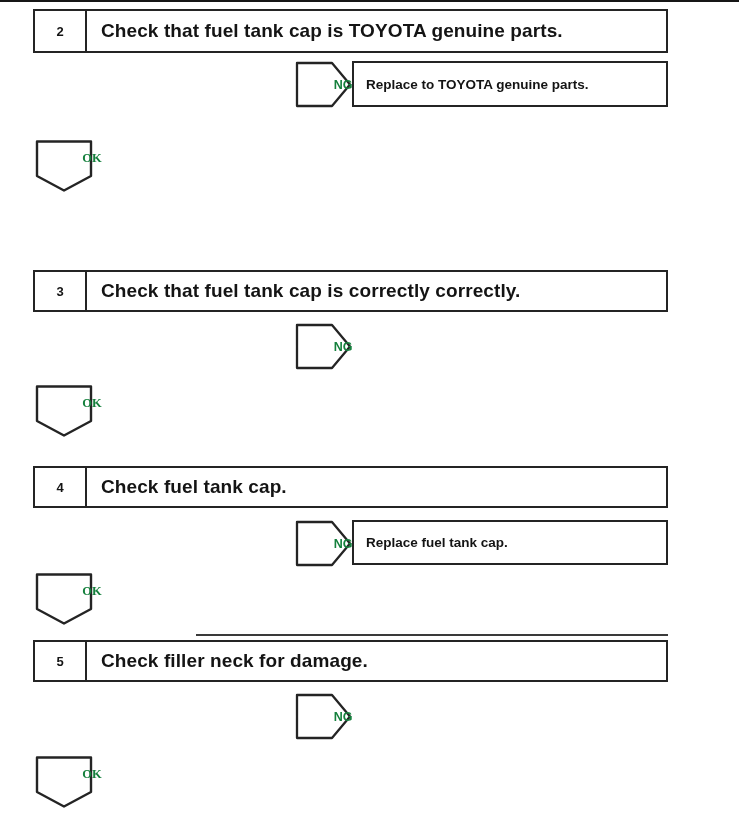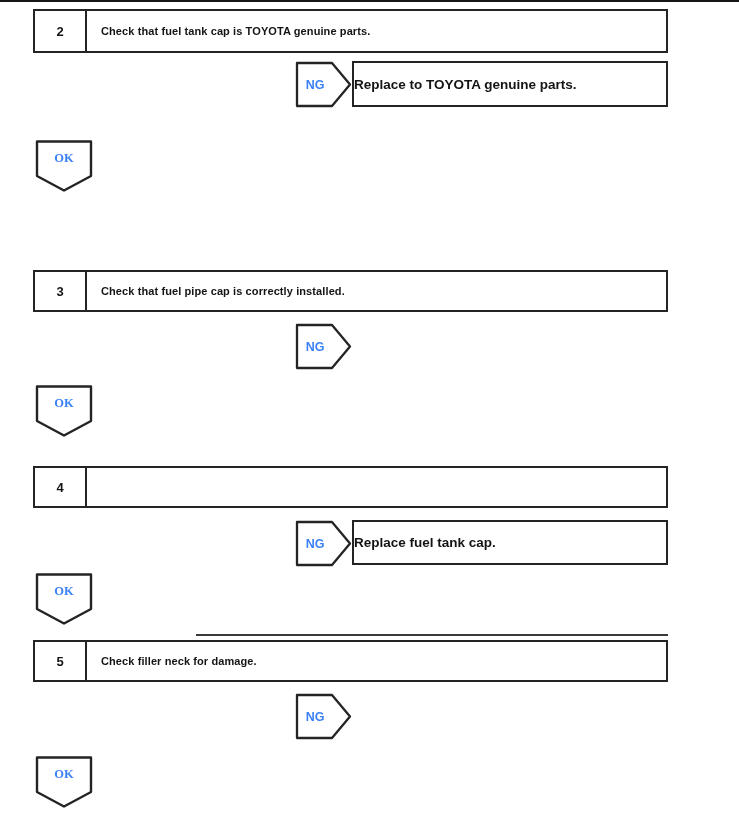--- a/index.html
+++ b/index.html
@@ -49,51 +49,52 @@
     justify-content: center;
     font-weight: 700;
     font-size: 13px;
   }
   .step-text {
     flex: 1;
     display: flex;
     align-items: center;
     padding-left: 14px;
     font-weight: 700;
-    font-size: 11px;
+    font-size: 19px;
     letter-spacing: 0.1px;
   }
 
   
   .ng-box {
     position: absolute;
     left: 352px;
     width: 316px;
     background: #fff;
     border: 2px solid #242424;
     display: flex;
     align-items: center;
-    padding-left: 0;
+    padding-left: 12px;
     font-weight: 700;
     font-size: 13.5px;
   }
 
   
   .pent {
     position: absolute;
   }
   .pent svg { display: block; }
   .pent-label {
     position: absolute;
     font-weight: 700;
     font-size: 12.5px;
-    color: #3b82f6;
+    color: #15803d;
     display: flex;
     align-items: center;
     justify-content: center;
+    margin-left: 28px;
   }
   .ng-pent { left: 295px; width: 57px; height: 47px; }
   .ng-pent .pent-label { left: 0; top: 0; width: 40px; height: 47px; }
   .ok-pent { left: 33px; width: 62px; height: 54px; font-family: Liberation Serif, serif; }
   .ok-pent .pent-label { left: 0; top: 0; width: 62px; height: 38px; }
 
   
   .step-s0 { top: 9px;   height: 44px; }
   .ng-s0   { top: 61px; }
   .ngbox-s0{ top: 61px;  height: 46px; }
@@ -136,37 +137,38 @@
   </div>
   <div class="pent ok-pent ok-s0">
     <svg width="62" height="54" viewBox="0 0 62 54">
       <path d="M4,2.5 H58 V37 L31,51.5 L4,37 Z" fill="#ffffff" stroke="#242424" stroke-width="2.4" stroke-linejoin="round"></path>
     </svg>
     <span class="pent-label">OK</span>
   </div>
 
   <div class="step-box step-s1">
     <div class="step-num">3</div>
-    <div class="step-text">Check that fuel pipe cap is correctly installed.</div>
+    <div class="step-text">Check that fuel tank cap is correctly correctly.</div>
   </div>
   <div class="pent ng-pent ng-s1">
     <svg width="57" height="47" viewBox="0 0 57 47">
       <polygon points="2,2 37,2 55,23.5 37,45 2,45" fill="#ffffff" stroke="#242424" stroke-width="2.3" stroke-linejoin="round"></polygon>
     </svg>
     <span class="pent-label">NG</span>
   </div>
   <div class="pent ok-pent ok-s1">
     <svg width="62" height="54" viewBox="0 0 62 54">
       <path d="M4,2.5 H58 V37 L31,51.5 L4,37 Z" fill="#ffffff" stroke="#242424" stroke-width="2.4" stroke-linejoin="round"></path>
     </svg>
     <span class="pent-label">OK</span>
   </div>
 
   <div class="step-box step-s2">
     <div class="step-num">4</div>
+    <div class="step-text">Check fuel tank cap.</div>
   </div>
   <div class="pent ng-pent ng-s2">
     <svg width="57" height="47" viewBox="0 0 57 47">
       <polygon points="2,2 37,2 55,23.5 37,45 2,45" fill="#ffffff" stroke="#242424" stroke-width="2.3" stroke-linejoin="round"></polygon>
     </svg>
     <span class="pent-label">NG</span>
   </div>
   <div class="ng-box ngbox-s2">
     <span>Replace fuel tank cap.</span>
   </div>

